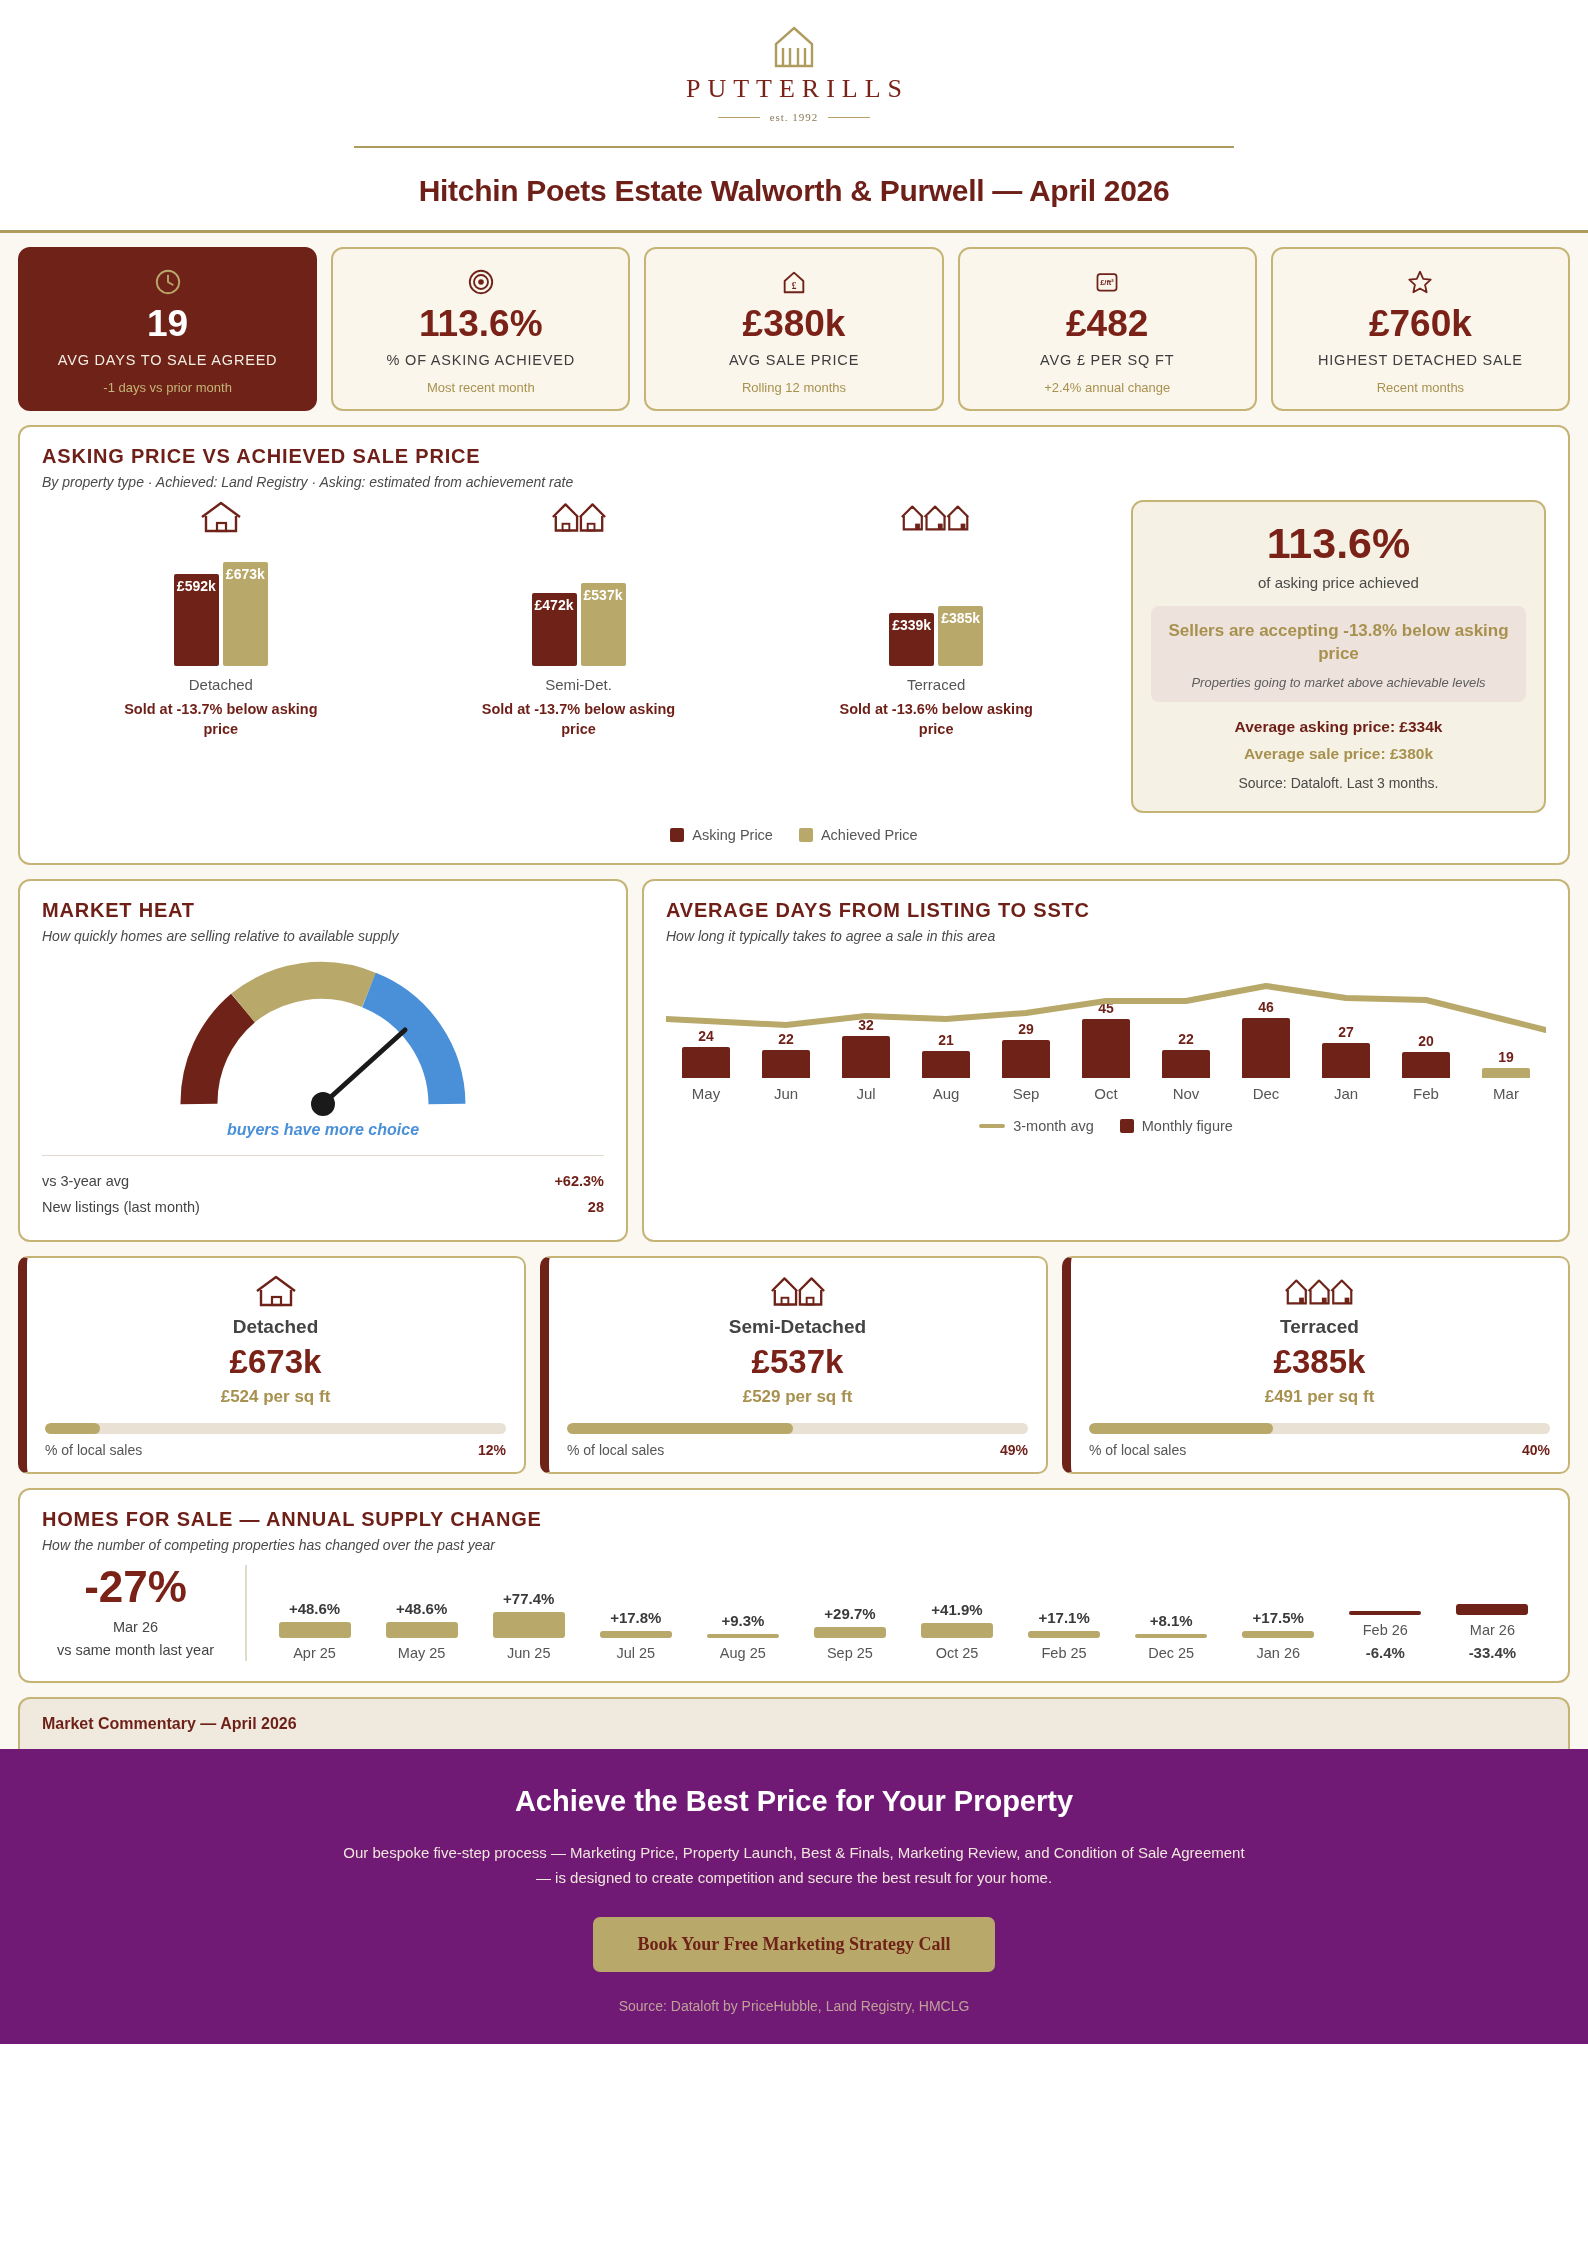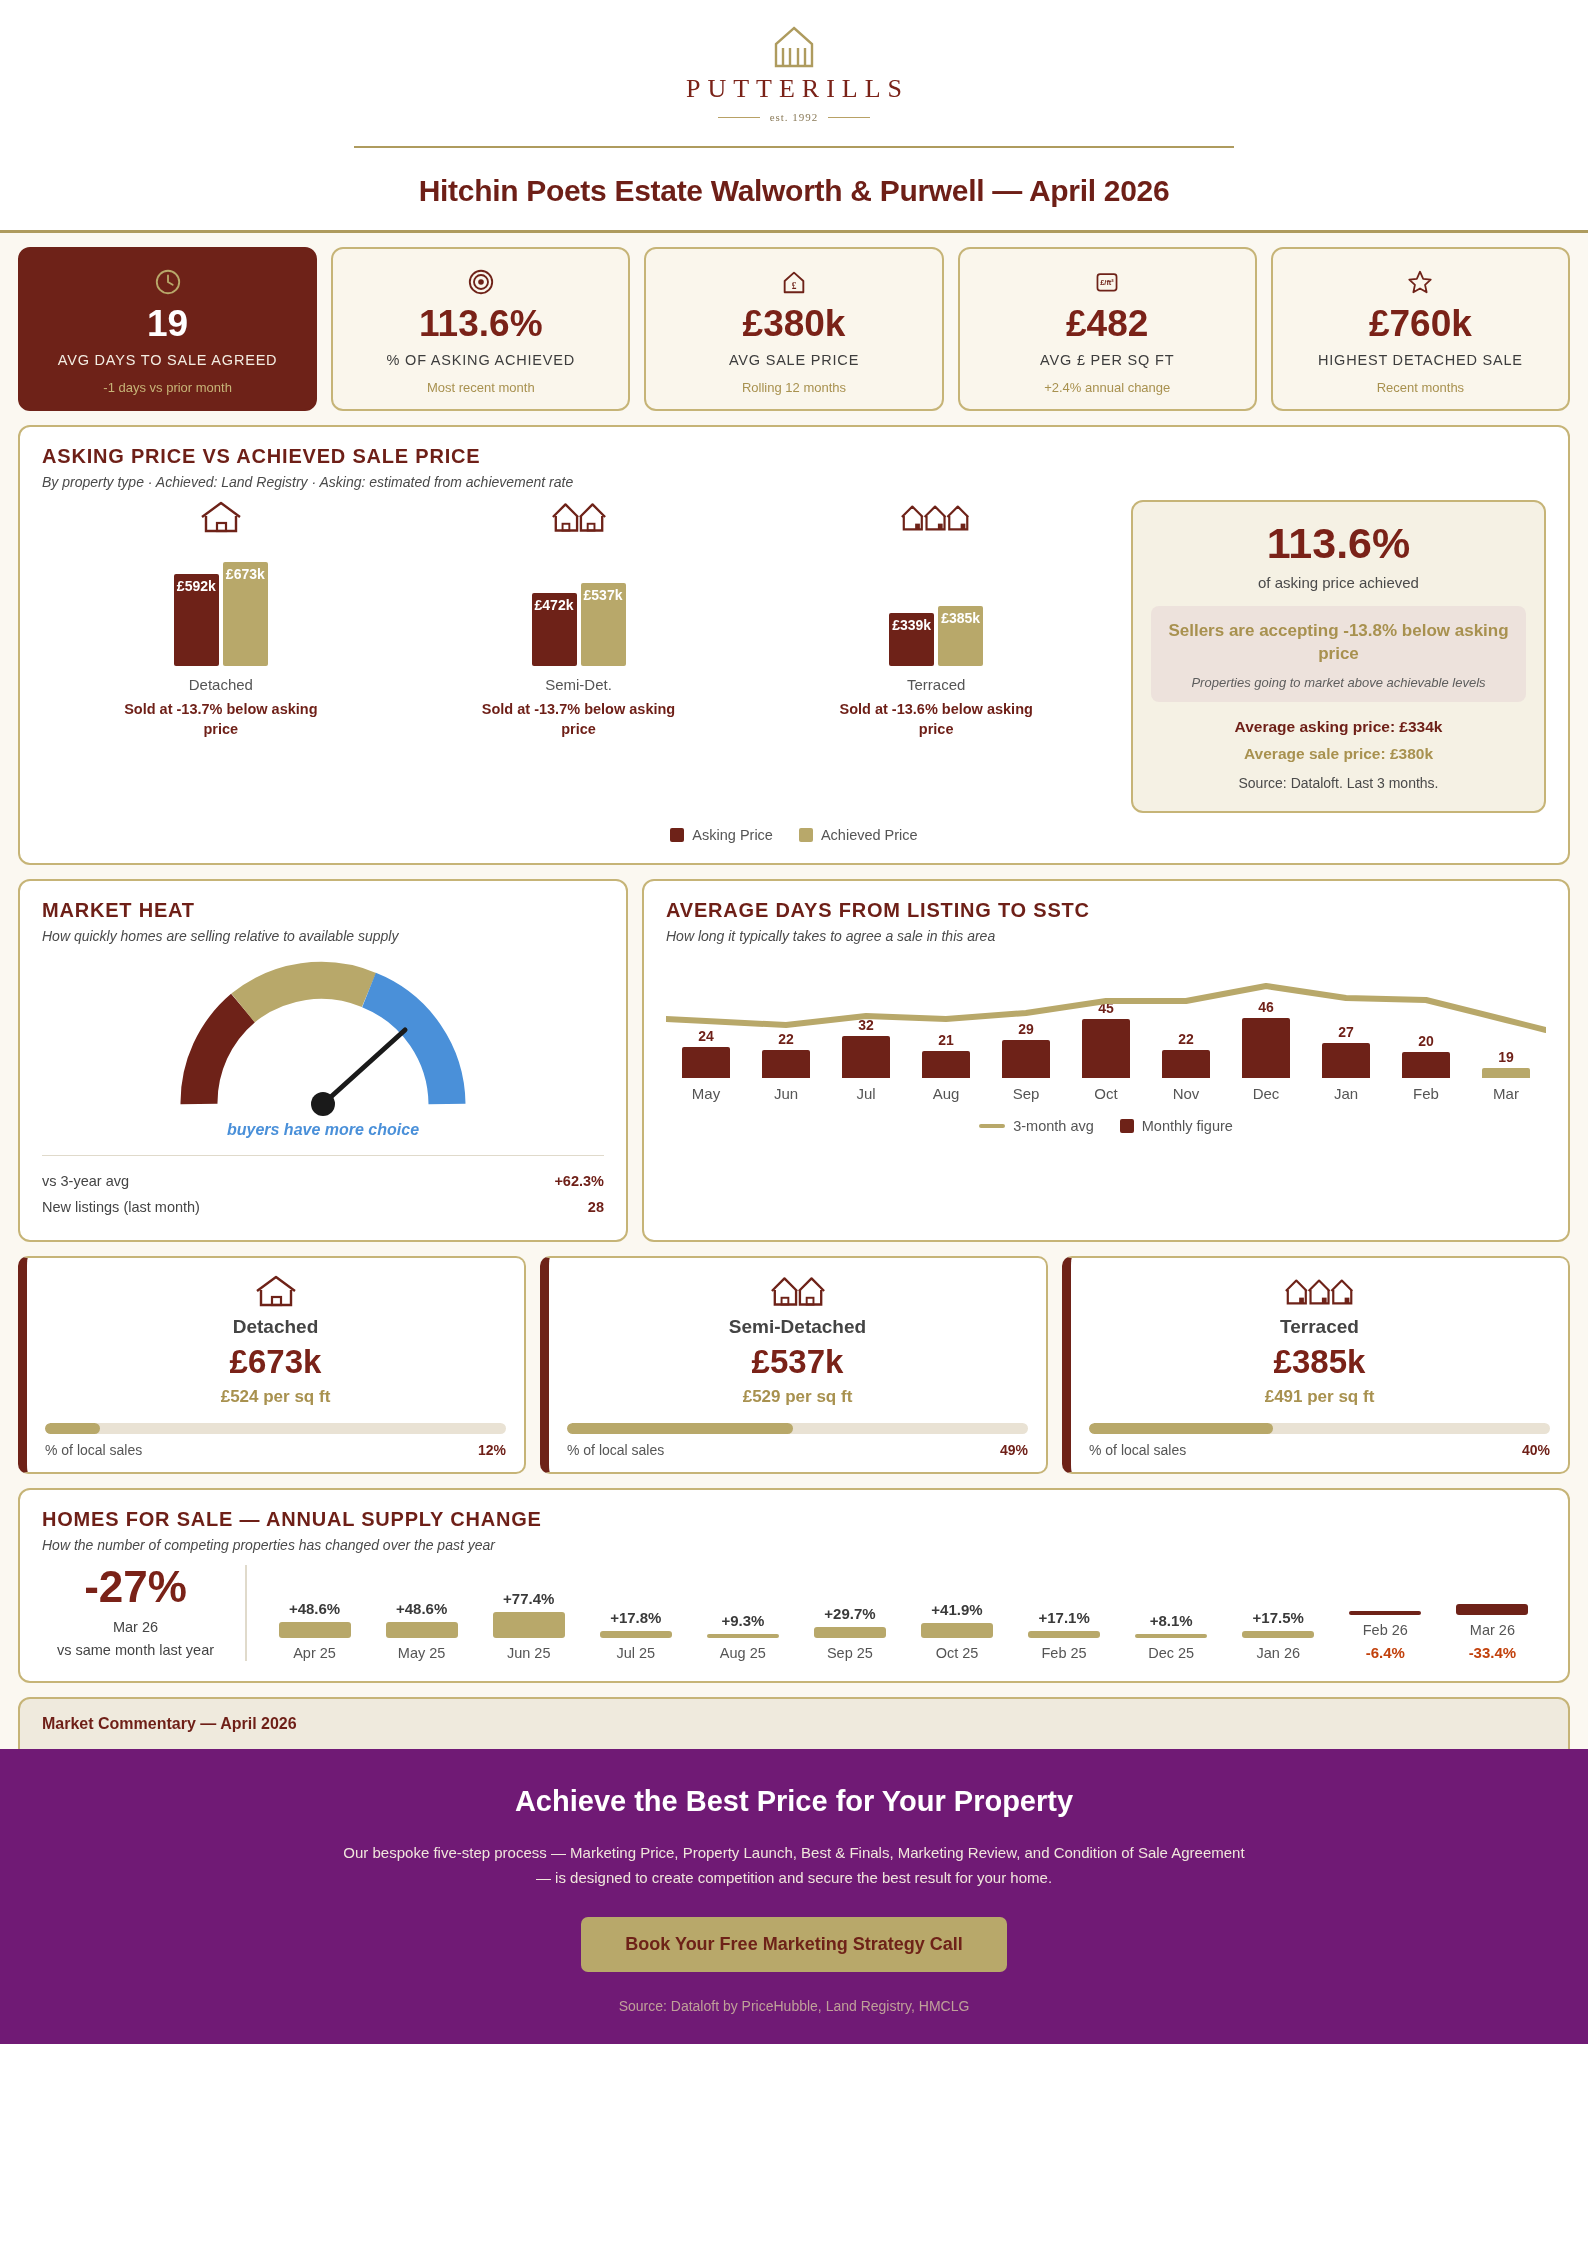--- a/index.html
+++ b/index.html
@@ -138,39 +138,39 @@
   .supply-body { display: flex; align-items: stretch; margin-top: 12px; }
   .supply-hero { flex: 0 0 205px; text-align: center; padding-right: 16px; border-right: 2px solid #E0DACB; display:flex; flex-direction:column; justify-content:center;}
   .supply-hero .big { font-size: 44px; font-weight: 800; color: #7A2218; line-height: 1; }
   .supply-hero .m { font-size: 14.5px; color: #444; margin-top: 8px; line-height: 1.45; }
   .supply-months { flex: 1; display: flex; padding-left: 14px; align-items: flex-end; }
   .supply-col { flex: 1; display: flex; flex-direction: column; align-items: center; }
   .supply-col .pct { font-size: 15px; font-weight: 700; color: #3a3a3a; margin-bottom: 5px; }
   .supply-col .sbar { width: 72px; background: #B8A86A; border-radius: 3px; }
   .supply-col.neg .sbar { background: #6E2218; }
   .supply-col .mon { font-size: 14.5px; color: #555; margin-top: 7px; }
-  .supply-col.neg .pct { color: #c2410c; order: 3; margin-top: 6px; margin-bottom: 0; }
+  .supply-col.neg .pct { color: #404040; order: 3; margin-top: 6px; margin-bottom: 0; }
   .supply-col.neg { justify-content: flex-end; }
 
   
   .commentary {
     margin-top: 14px; background: #EFEADD; border: 2px solid #C6B477;
     border-radius: 12px 12px 0 0; padding: 16px 22px 30px;
   }
   .commentary h4 { font-size: 16px; font-weight: 700; color: #6E1F17; }
 
   
   .cta { background: #701a75; text-align: center; padding: 36px 24px 30px; margin-top: -16px; position:relative; }
   .cta h2 { color: #fff; font-size: 29px; font-weight: 800; }
   .cta p { color: #F0E6DC; font-size: 15px; line-height: 1.7; margin-top: 22px; }
   .cta-btn {
     display: inline-block; background: #B8A86A; color: #6E2218;
     font-size: 18px; font-weight: 700; padding: 17px 44px;
     border-radius: 7px; margin-top: 26px; border: none; cursor: pointer;
-    font-family: Liberation Sans, sans-serif;
+    font-family: Liberation Serif, serif;
   }
   .cta-src { color: #BFA099; font-size: 14px; margin-top: 26px; }
 </style>
 </head>
 <body>
 
 <div class="page">
 
   <div class="header">
     <div class="logo-wrap">

